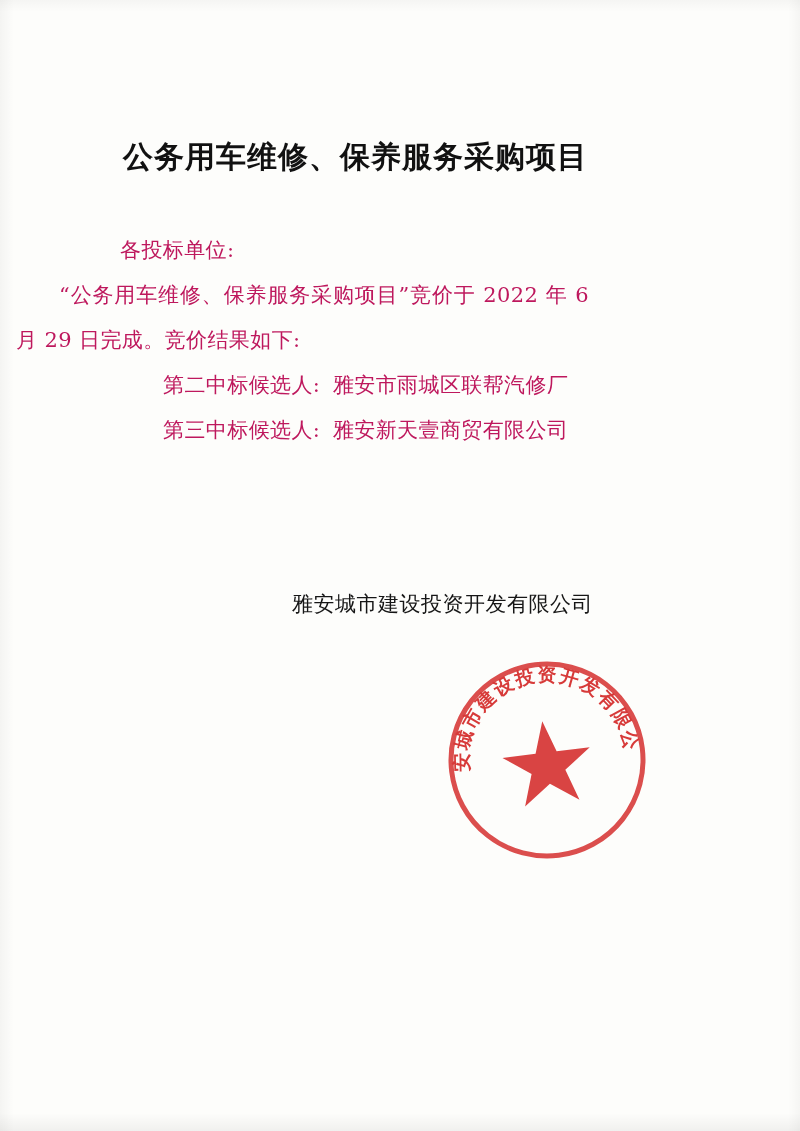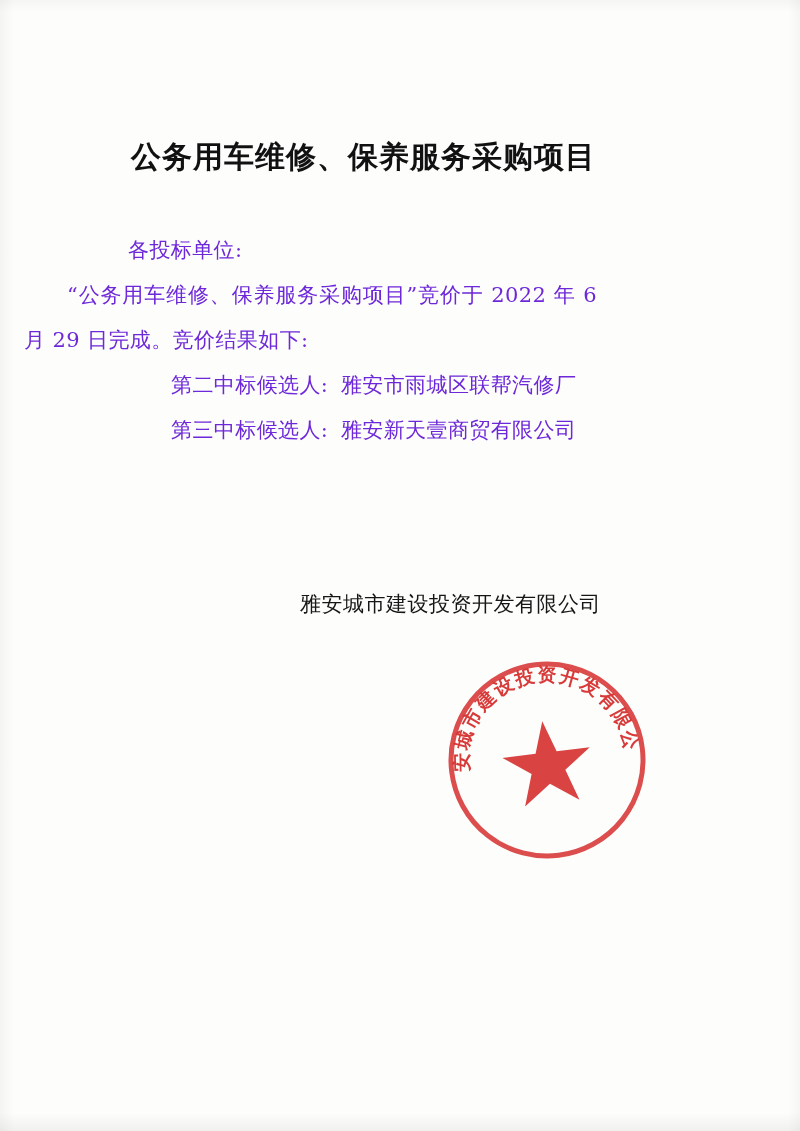--- a/index.html
+++ b/index.html
@@ -27,21 +27,21 @@
     inset: 0;
     background:
       linear-gradient(to right, rgba(0,0,0,0.035) 0px, rgba(0,0,0,0) 14px),
       linear-gradient(to left, rgba(0,0,0,0.03) 0px, rgba(0,0,0,0) 12px),
       linear-gradient(to bottom, rgba(0,0,0,0.03) 0px, rgba(0,0,0,0) 12px),
       linear-gradient(to top, rgba(0,0,0,0.05) 0px, rgba(0,0,0,0) 18px);
     pointer-events: none;
   }
   .content {
     position: absolute;
-    left: 8px;
+    left: 0;
     top: 0;
     width: 711px;
   }
   .title {
     text-align: center;
     font-family: "DejaVu Serif", "Liberation Serif", serif;
     font-weight: bold;
     font-size: 30px;
     letter-spacing: 1px;
     color: #111;
@@ -51,21 +51,21 @@
     line-height: 1.25;
   }
   .title-line2 {
     margin-top: 6px;
     line-height: 1.25;
   }
   .body-text {
     margin: 0 122px 0 120px;
     font-size: 21px;
     line-height: 45px;
-    color: #6d28d9;
+    color: #be185d;
     letter-spacing: 0.4px;
   }
   .p-salutation {
     margin-top: 52px;
   }
   .p-indent {
     text-indent: 2.05em;
   }
   .p-block {
     margin-top: 0;

